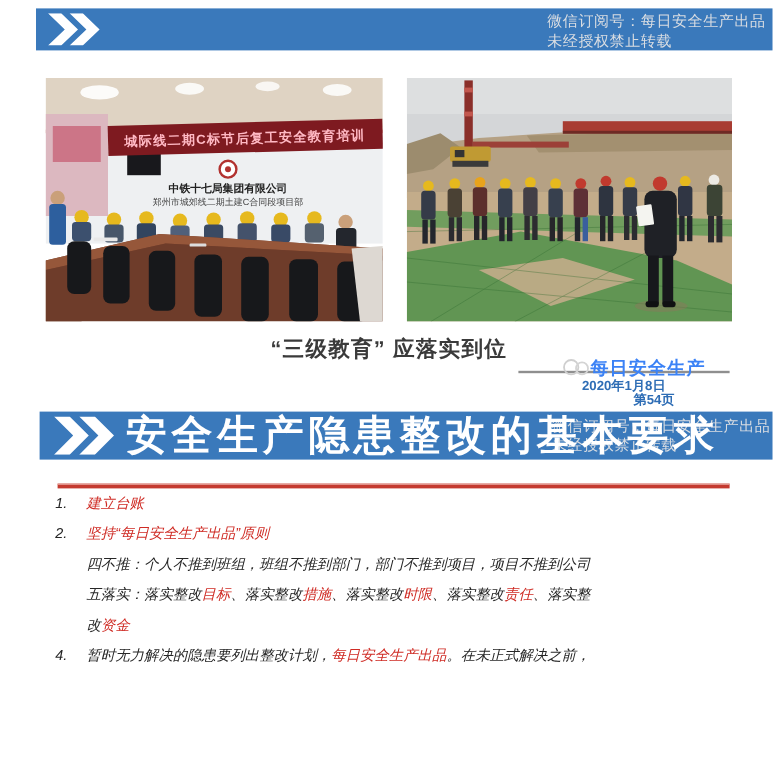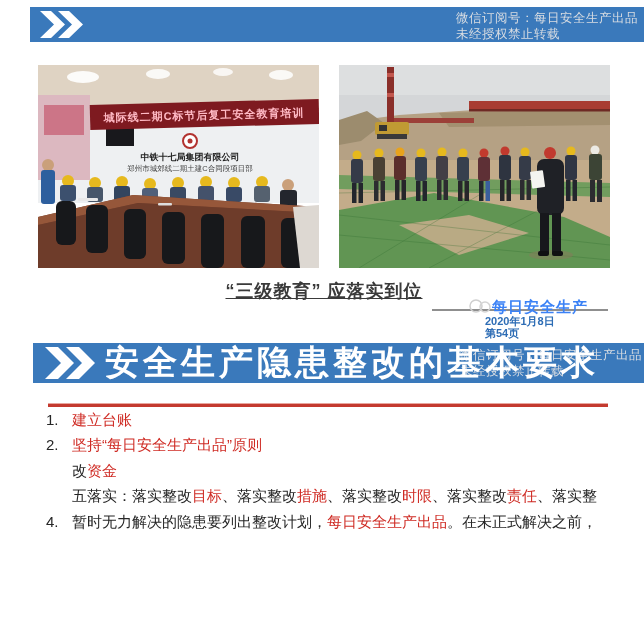--- a/index.html
+++ b/index.html
@@ -13,33 +13,33 @@
   .chev2{position:absolute;left:12px;top:4px;}
   .sub{position:absolute;right:6px;top:3px;color:#d9dde2;font-size:12.5px;line-height:16px;
        text-align:left;z-index:1;letter-spacing:.5px;}
   .sub2{top:4px;right:2px;}
   .sec-title{position:absolute;left:72px;top:-3px;z-index:2;color:#ffffff;
        font-family:"DejaVu Serif","Liberation Serif",serif;font-weight:bold;
        font-size:34px;letter-spacing:4px;white-space:nowrap;}
   .photo{position:absolute;top:65px;height:203px;}
   .photo svg{display:block;}
   .caption{position:absolute;left:38px;top:279px;width:572px;text-align:center;
-       font-size:18px;font-weight:bold;color:#3a3a3a;letter-spacing:1px;text-decoration:underline;}
+       font-size:18px;font-weight:bold;color:#3a3a3a;letter-spacing:1px;}
   .wm-line{position:absolute;left:432px;top:309px;width:176px;height:1.5px;background:#8f8f8f;}
   .wm-brand{position:absolute;left:492px;top:298px;color:#3b82f6;font-size:15px;
        font-weight:bold;letter-spacing:1px;white-space:nowrap;}
   .wm-mascot{position:absolute;left:468px;top:298px;}
   .wm-date{position:absolute;left:485px;top:314px;width:120px;
        color:#2e6db5;font-size:11px;font-weight:bold;}
-  .wm-page{position:absolute;left:485px;top:326px;width:120px;text-align:left;
+  .wm-page{position:absolute;left:485px;top:326px;width:120px;text-align:center;
        color:#2e6db5;font-size:11px;font-weight:bold;}
   .divider{position:absolute;left:48px;top:403px;width:560px;height:3px;
        background:var(--divider);border-top:1px solid #e8a69e;}
   .content{position:absolute;left:46px;top:407px;width:592px;color:#262626;}
-  .line{height:25.4px;line-height:25.4px;font-size:15px;white-space:nowrap;}
+  .line{height:25.4px;line-height:25.4px;font-size:12px;white-space:nowrap;font-style:italic;}
   .line .num{display:inline-block;width:26px;color:#262626;}
   .line.body{padding-left:26px;}
   .line .red{color:var(--red);}
 </style>
 </head>
 <body>
 
 <div class="page">
 
   <div class="bar bar1">
@@ -269,18 +269,19 @@
       <div>未经授权禁止转载</div>
     </div>
     <div class="sec-title">安全生产隐患整改的基本要求</div>
   </div>
 
   <div class="divider"></div>
 
   <div class="content">
       <div class="line"><span class="num">1.</span><span class="red">建立台账</span></div>
       <div class="line"><span class="num">2.</span><span class="red">坚持“每日安全生产出品”原则</span></div>
+      <div class="line body"><span>四不推：个人不推到班组，班组不推到部门，部门不推到项目，项目不推到公司</span></div>
+      <div class="line body"><span>五落实：落实整改</span><span class="red">目标</span><span>、落实整改</span><span class="red">措施</span><span>、落实整改</span><span class="red">时限</span><span>、落实整改</span><span class="red">责任</span><span>、落实整</span></div>
       <div class="line body"><span>改</span><span class="red">资金</span></div>
-      <div class="line body"><span>五落实：落实整改</span><span class="red">目标</span><span>、落实整改</span><span class="red">措施</span><span>、落实整改</span><span class="red">时限</span><span>、落实整改</span><span class="red">责任</span><span>、落实整</span></div>
       <div class="line"><span class="num">4.</span><span>暂时无力解决的隐患要列出整改计划，</span><span class="red">每日安全生产出品</span><span>。在未正式解决之前，</span></div>
     </div>
 
 </div>
 
 </body></html>

